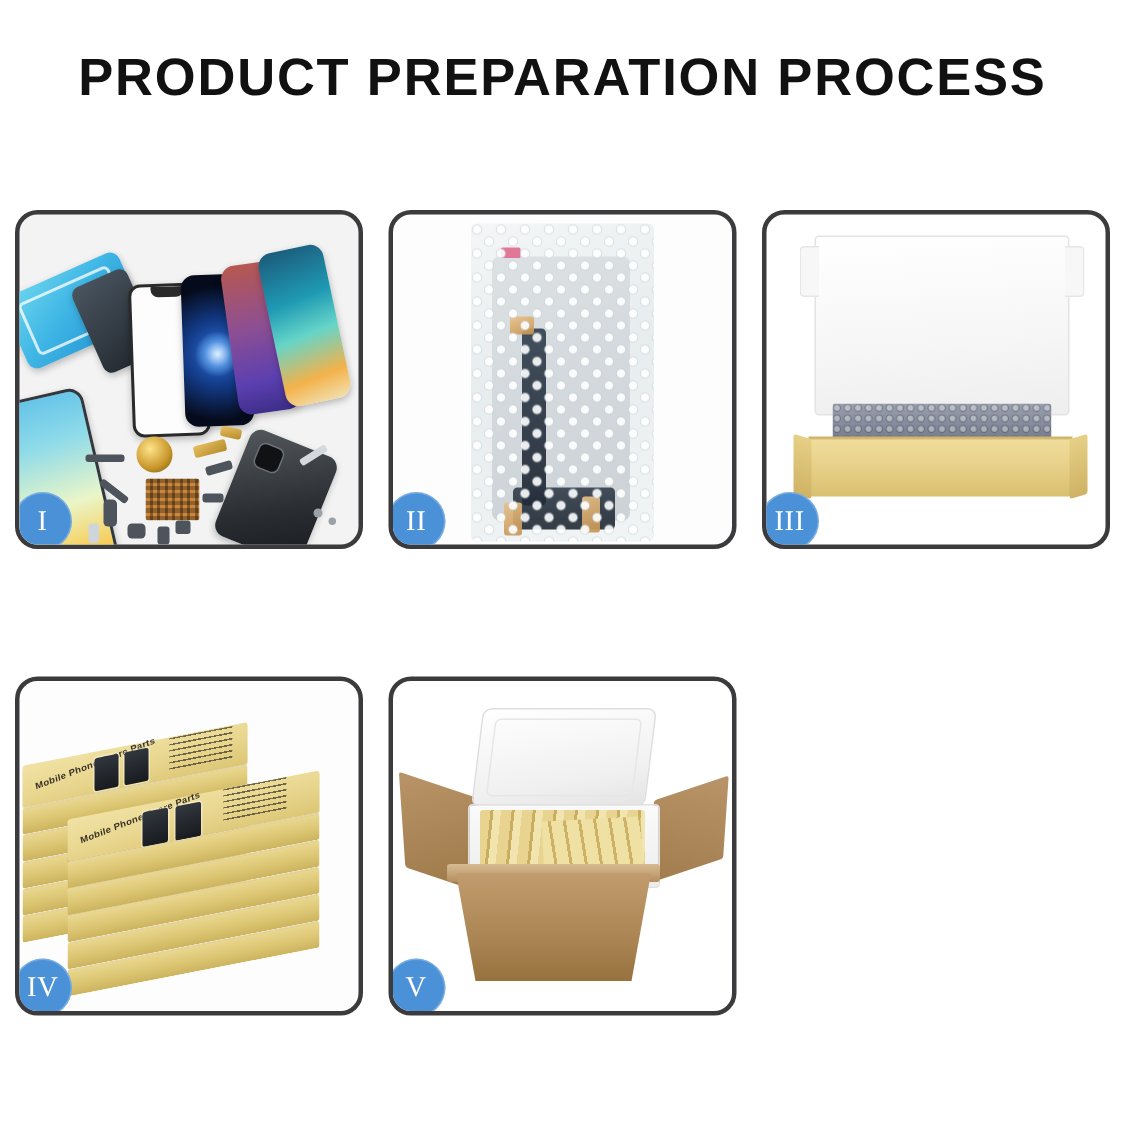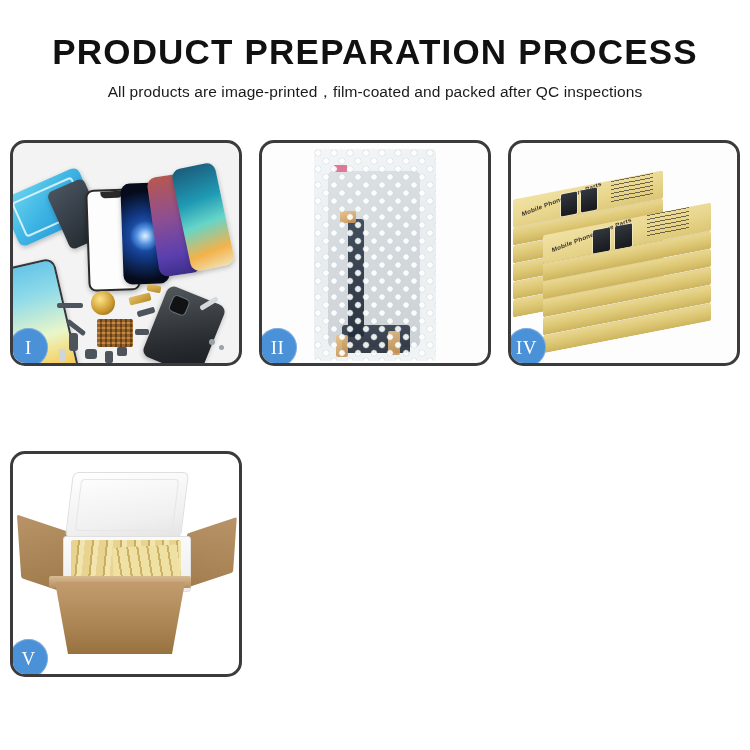--- a/index.html
+++ b/index.html
@@ -260,21 +260,20 @@
   }
   .c6-tape{position:absolute;background:rgba(150,122,80,.55);border-radius:1px;}
 </style>
 </head>
 <body>
 
 <div class="page">
 
   <div class="header">
     <div class="title">PRODUCT PREPARATION PROCESS</div>
-    <div class="subtitle">All products are image-printed，film-coated and packed after QC inspections</div>
   </div>
 
   <div class="grid">
 
     <div class="panel p1">
       <div class="stage">
         <div class="ph ph-a"></div>
         <div class="ph ph-b"></div>
         <div class="ph ph-c"></div>
         <div class="ph ph-d"></div>
@@ -311,20 +310,29 @@
           <div class="tape" style="left:26px;top:62px;width:16px;height:12px;"></div>
           <div class="tape" style="left:22px;top:186px;width:12px;height:22px;"></div>
           <div class="tape" style="left:74px;top:182px;width:12px;height:24px;"></div>
           <div class="pinkLbl"></div>
           <div class="bubbles"></div>
         </div>
       </div>
       <div class="badge">II</div>
     </div>
 
+    <div class="panel p3">
+      <div class="stage">
+        <div class="lid3"></div>
+        <div class="foam3"></div>
+        <div class="tray3edge"></div>
+        <div class="tray3"></div>
+      </div>
+      <div class="badge">III</div>
+    </div>
 
     <div class="panel p4">
       <div class="stage">
 
         <div class="box4 bx-top" style="left:2px;top:42px;transform:skewY(-11deg);"></div>
         <div class="lblbox" style="left:10px;top:52px;transform:skewY(-11deg) rotate(-11deg);">Mobile Phone Spare Parts</div>
         <div class="scr" style="left:50px;top:50px;width:16px;height:22px;transform:skewY(-11deg);"></div>
         <div class="scr" style="left:70px;top:46px;width:16px;height:22px;transform:skewY(-11deg);"></div>
         <div class="speclines" style="left:100px;top:34px;transform:skewY(-11deg);"></div>
 

